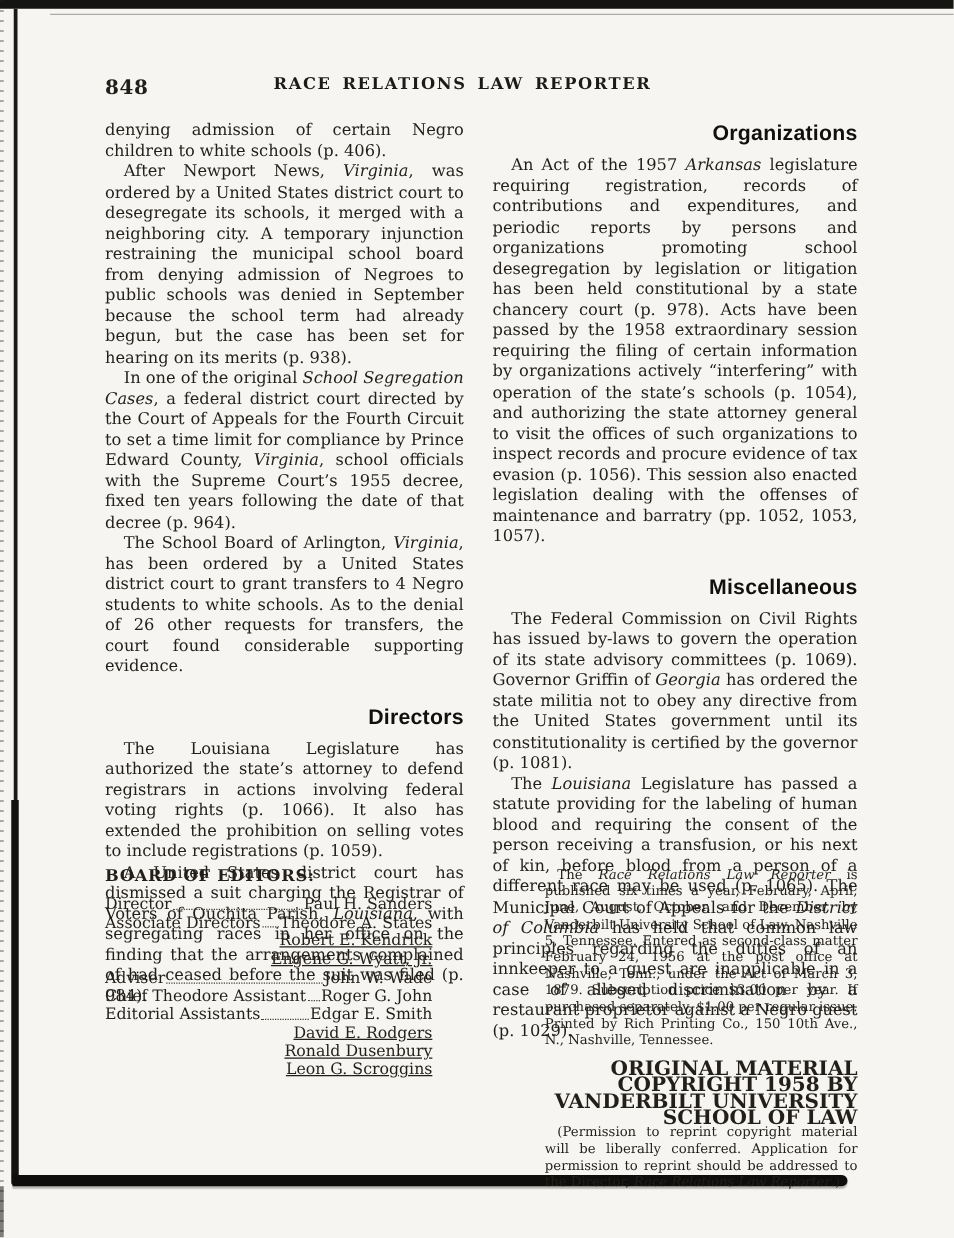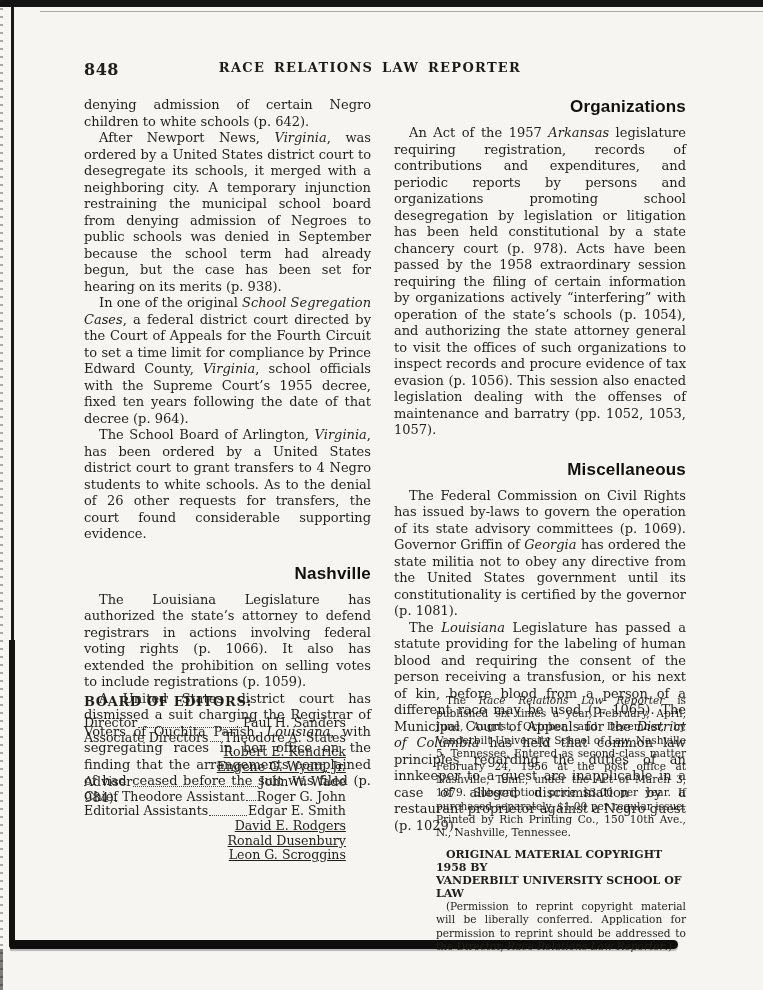--- a/index.html
+++ b/index.html
@@ -40,21 +40,21 @@
   .board-heading{font-weight:bold;font-size:13px;letter-spacing:.6px;margin:0 0 7px 0;}
   .board-row{display:flex;align-items:flex-end;line-height:14.7px;}
   .board-row .role{white-space:nowrap;}
   .board-row .leader{flex:1;border-bottom:1.5px dotted #45413a;margin:0 1px 3px 1px;min-width:10px;}
   .board-row .name{white-space:nowrap;}
   .board-row.name-only{justify-content:flex-end;text-decoration:underline;}
   
   .pub{width:292px;font-size:10.6px;line-height:13.2px;text-align:justify;margin-left:44px;}
   .pub p{margin:0;}
   .pub .notice{text-indent:10px;}
-  .copyright{font-weight:bold;font-size:11px;line-height:13px;margin-top:9px;text-align:left;}
+  .copyright{font-weight:bold;font-size:16px;line-height:13px;margin-top:9px;text-align:right;}
   .copyright .l1{text-indent:10px;}
   .permission{text-indent:10px;margin-top:2px;}
 </style>
 </head>
 <body>
 
 <div class="top-bar"></div>
 <div class="top-thin-line"></div>
 <div class="edge-speckle"></div>
 <div class="gutter-line"></div>
@@ -62,25 +62,25 @@
 <div class="bottom-bar"></div>
 <div class="gutter-tail"></div>
 
 <div class="page-header">
   <span class="page-number">848</span>
   <span class="journal-title">RACE RELATIONS LAW REPORTER</span>
 </div>
 
 <div class="columns">
   <div class="col-left">
-    <p class="body">denying admission of certain Negro children to white schools (p. 642).</p>
+    <p class="body">denying admission of certain Negro children to white schools (p. 406).</p>
     <p class="body indent">After Newport News, <i>Virginia</i>, was ordered by a United States district court to desegregate its schools, it merged with a neighboring city. A temporary injunction restraining the municipal school board from denying admission of Negroes to public schools was denied in September because the school term had already begun, but the case has been set for hearing on its merits (p. 938).</p>
     <p class="body indent">In one of the original <i>School Segregation Cases</i>, a federal district court directed by the Court of Appeals for the Fourth Circuit to set a time limit for compliance by Prince Edward County, <i>Virginia</i>, school officials with the Supreme Court’s 1955 decree, fixed ten years following the date of that decree (p. 964).</p>
     <p class="body indent">The School Board of Arlington, <i>Virginia</i>, has been ordered by a United States district court to grant transfers to 4 Negro students to white schools.  As to the denial of 26 other requests for transfers, the court found considerable supporting evidence.</p>
-    <h2 class="sans mt">Nashville</h2>
+    <h2 class="sans mt">Directors</h2>
     <p class="body indent">The Louisiana Legislature has authorized the state’s attorney to defend registrars in actions involving federal voting rights (p. 1066).  It also has extended the prohibition on selling votes to include registrations (p. 1059).</p>
     <p class="body indent">A United States district court has dismissed a suit charging the Registrar of Voters of Ouchita Parish, <i>Louisiana</i>, with segregating races in her office on the finding that the arrangements complained of had ceased before the suit was filed (p. 984).</p>
   </div>
   <div class="col-right">
     <h2 class="sans">Organizations</h2>
     <p class="body indent">An Act of the 1957 <i>Arkansas</i> legislature requiring registration, records of contributions and expenditures, and periodic reports by persons and organizations promoting school desegregation by legislation or litigation has been held constitutional by a state chancery court (p. 978). Acts have been passed by the 1958 extraordinary session requiring the filing of certain information by organizations actively “interfering” with operation of the state’s schools (p. 1054), and authorizing the state attorney general to visit the offices of such organizations to inspect records and procure evidence of tax evasion (p. 1056).  This session also enacted legislation dealing with the offenses of maintenance and barratry (pp. 1052, 1053, 1057).</p>
     <h2 class="sans mt">Miscellaneous</h2>
     <p class="body indent">The Federal Commission on Civil Rights has issued by-laws to govern the operation of its state advisory committees (p. 1069).  Governor Griffin of <i>Georgia</i> has ordered the state militia not to obey any directive from the United States government until its constitutionality is certified by the governor (p. 1081).</p>
     <p class="body indent">The <i>Louisiana</i> Legislature has passed a statute providing for the labeling of human blood and requiring the consent of the person receiving a transfusion, or his next of kin, before blood from a person of a different race may be used (p. 1065).  The Municipal Court of Appeals for the <i>District of Columbia</i> has held that common law principles regarding the duties of an innkeeper to a guest are inapplicable in a case of alleged discrimination by a restaurant proprietor against a Negro guest (p. 1029).</p>
   </div>

